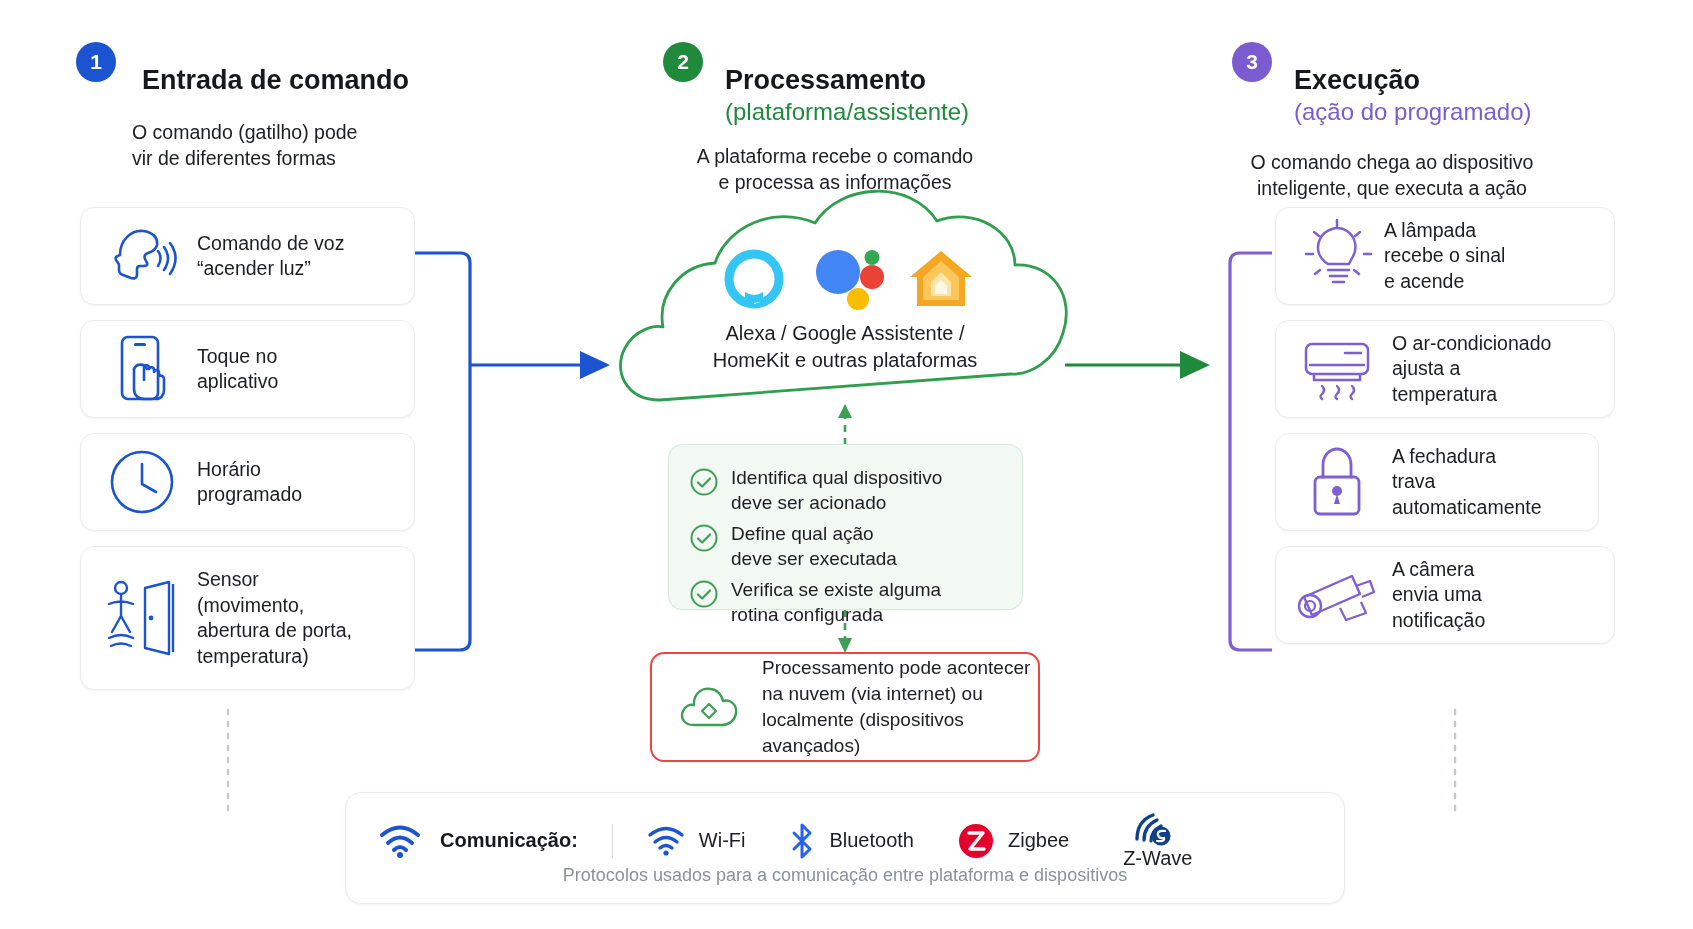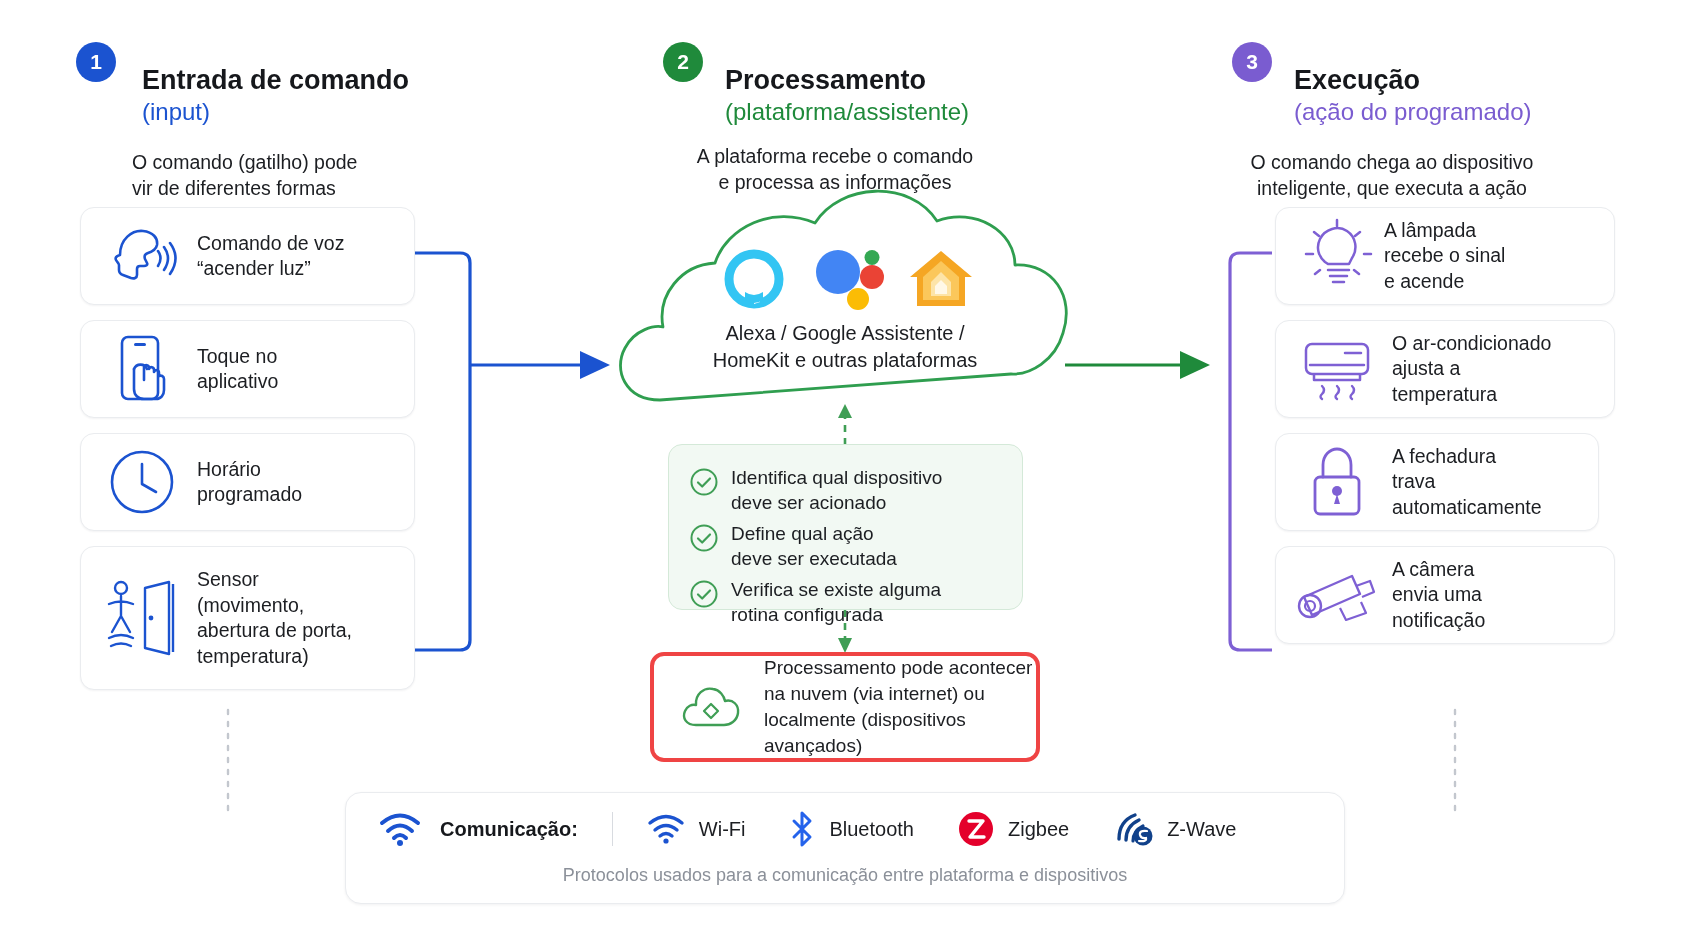--- a/index.html
+++ b/index.html
@@ -60,21 +60,21 @@
     border: 1px solid #d4e9d8;
     border-radius: 14px;
   }
   .check-row { display: flex; align-items: flex-start; }
   .check-row .ck { flex: 0 0 auto; margin-top: 2px; }
   .check-row .ctxt { font-size: 19px; line-height: 25px; color:#1c1e22; }
 
   .cloudproc-panel {
     position: absolute;
     background: #fff;
-    border: 4px solid #ef4444;
+    border: 2px solid #ef4444;
     border-radius: 14px;
     display: flex; align-items: center;
   }
   .cloudproc-panel .ptxt { font-size: 19px; line-height: 26px; color:#1c1e22; }
 
   
   .comms {
     position: absolute;
     background: #fff;
     border: 1px solid #eaecef;
@@ -118,21 +118,20 @@
     <path d="M 228 710 L 228 815" fill="none" stroke="#c3c7ce" stroke-width="2.4" stroke-dasharray="4 8" stroke-linecap="round"></path>
     <path d="M 1455 710 L 1455 815" fill="none" stroke="#c3c7ce" stroke-width="2.4" stroke-dasharray="4 8" stroke-linecap="round"></path>
   </svg>
 
   <div class="col-head" style="left:76px; top:38px; width:420px;">
     <div class="badge" style="left:0; top:4px; background:#1B53D0;">
       <span>1</span>
     </div>
     <div style="margin-left:66px;">
       <div class="head-title">Entrada de comando</div>
-      <div class="head-sub" style="color:#1B53D0;">(input)</div>
     </div>
     <div class="head-desc" style="margin-top:22px; margin-left:56px; white-space:pre-line;">O comando (gatilho) pode
 vir de diferentes formas</div>
   </div>
 
   <div class="col-head" style="left:663px; top:38px; width:400px;">
     <div class="badge" style="left:0; top:4px; background:#1f8a3b;">
       <span>2</span>
     </div>
     <div style="margin-left:62px;">
@@ -420,21 +419,21 @@
       <span class="comms-item" style="margin-left:44px;">
         <span style="display:flex;align-items:center;">
           <svg width="36" height="36" viewBox="0 0 36 36">
             <circle cx="18" cy="18" r="17" fill="#e4002b"></circle>
             <path d="M11 10 L25 10 L12 26 L26 26" fill="none" stroke="#ffffff" stroke-width="3.4" stroke-linejoin="round" stroke-linecap="round"></path>
           </svg>
         </span>
         <span class="cl" style="margin-left:14px;">Zigbee</span>
       </span>
 
-      <span class="comms-item" style="margin-left:44px;">
+      <span class="comms-item" style="margin-left:44px;flex-direction:column;">
         <span style="display:flex;align-items:center;">
           <svg width="44" height="36" viewBox="0 0 44 36">
             <path d="M6 28 Q6 10 22 4" fill="none" stroke="#11418a" stroke-width="3.4" stroke-linecap="round"></path>
             <path d="M13 29 Q13 15 26 9" fill="none" stroke="#11418a" stroke-width="3.4" stroke-linecap="round"></path>
             <path d="M20 30 Q20 20 30 15" fill="none" stroke="#11418a" stroke-width="3.2" stroke-linecap="round"></path>
             <circle cx="30" cy="25" r="9.5" fill="#11418a"></circle>
             <path d="M34 20 Q26 19 27 24 Q28 28 33 27 Q34 31 26 30" fill="none" stroke="#ffffff" stroke-width="2.2" stroke-linecap="round"></path>
           </svg>
         </span>
         <span class="cl" style="margin-left:10px;">Z-Wave</span>

